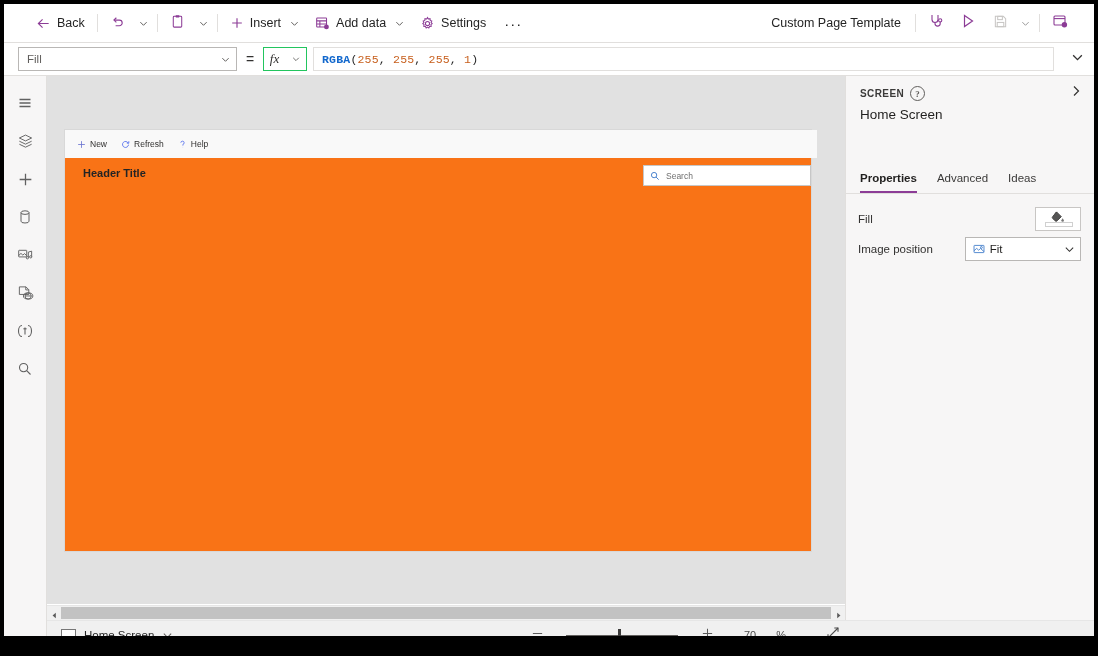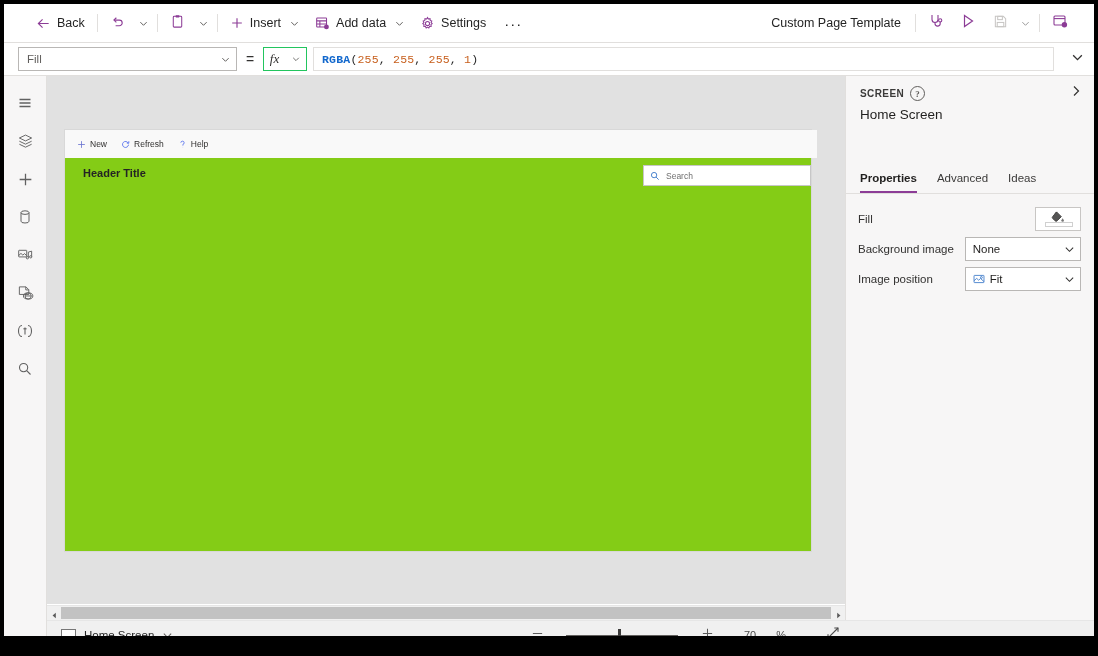--- a/index.html
+++ b/index.html
@@ -103,21 +103,21 @@
   
   .canvas-area {
     position: absolute; left: 43px; top: 72px;
     width: 798px; height: 528px;
     background: #e1e1e1;
     overflow: hidden;
   }
   .app-canvas {
     position: absolute; left: 18px; top: 54px;
     width: 746px; height: 421px;
-    background: #84cc16;
+    background: #f97316;
     box-shadow: 0 0 0 1px #d8d8d8;
   }
   .cmdbar {
     position: absolute; left: 0; top: 0;
     width: 746px; height: 28px;
     display: flex; align-items: center;
     padding-left: 6px; gap: 2px;
     background: #f9f9f9;
   }
   .cmd-item {
@@ -651,31 +651,20 @@
             <svg width="14" height="14" viewBox="0 0 16 16" fill="none" stroke="#3b3a39" stroke-width="1">
               <path d="M6.4 2.2 L11.8 7.6 L7 12.4 a1.6 1.6 0 0 1 -2.3 0 L2 9.7 a1.6 1.6 0 0 1 0 -2.3 Z" fill="#555"></path>
               <path d="M4.6 4 L6.4 2.2"></path>
               <path d="M13.3 9.3 c0 0 1.5 1.8 1.5 2.7 a1.5 1.5 0 0 1 -3 0 c0 -0.9 1.5 -2.7 1.5 -2.7 Z" fill="#777" stroke="none"></path>
             </svg>
           </span>
           <span class="fill-swatch"></span>
         </div>
       </div>
 
-      <div class="rp-row">
-        <div class="rp-label">Background image</div>
-        <div class="rp-dd">
-          <span>None</span>
-          <span class="ddchev">
-            <svg width="11" height="11" viewBox="0 0 12 12" fill="none" stroke="#323130" stroke-width="1.1">
-                <path d="M2 4 L6 8 L10 4"></path>
-              </svg>
-          </span>
-        </div>
-      </div>
 
       <div class="rp-row">
         <div class="rp-label">Image position</div>
         <div class="rp-dd">
           <span class="img-ico">
             <svg width="12" height="12" viewBox="0 0 14 14" fill="none" stroke="#3b78c9" stroke-width="1">
               <rect x="1.2" y="2.8" width="11.6" height="8.4" rx="0.6"></rect>
               <path d="M1.2 9 L4.3 6.3 L6.6 8.4 L8.8 6.4 L12.8 10"></path>
               <circle cx="9.8" cy="5.2" r="1.1"></circle>
             </svg>

